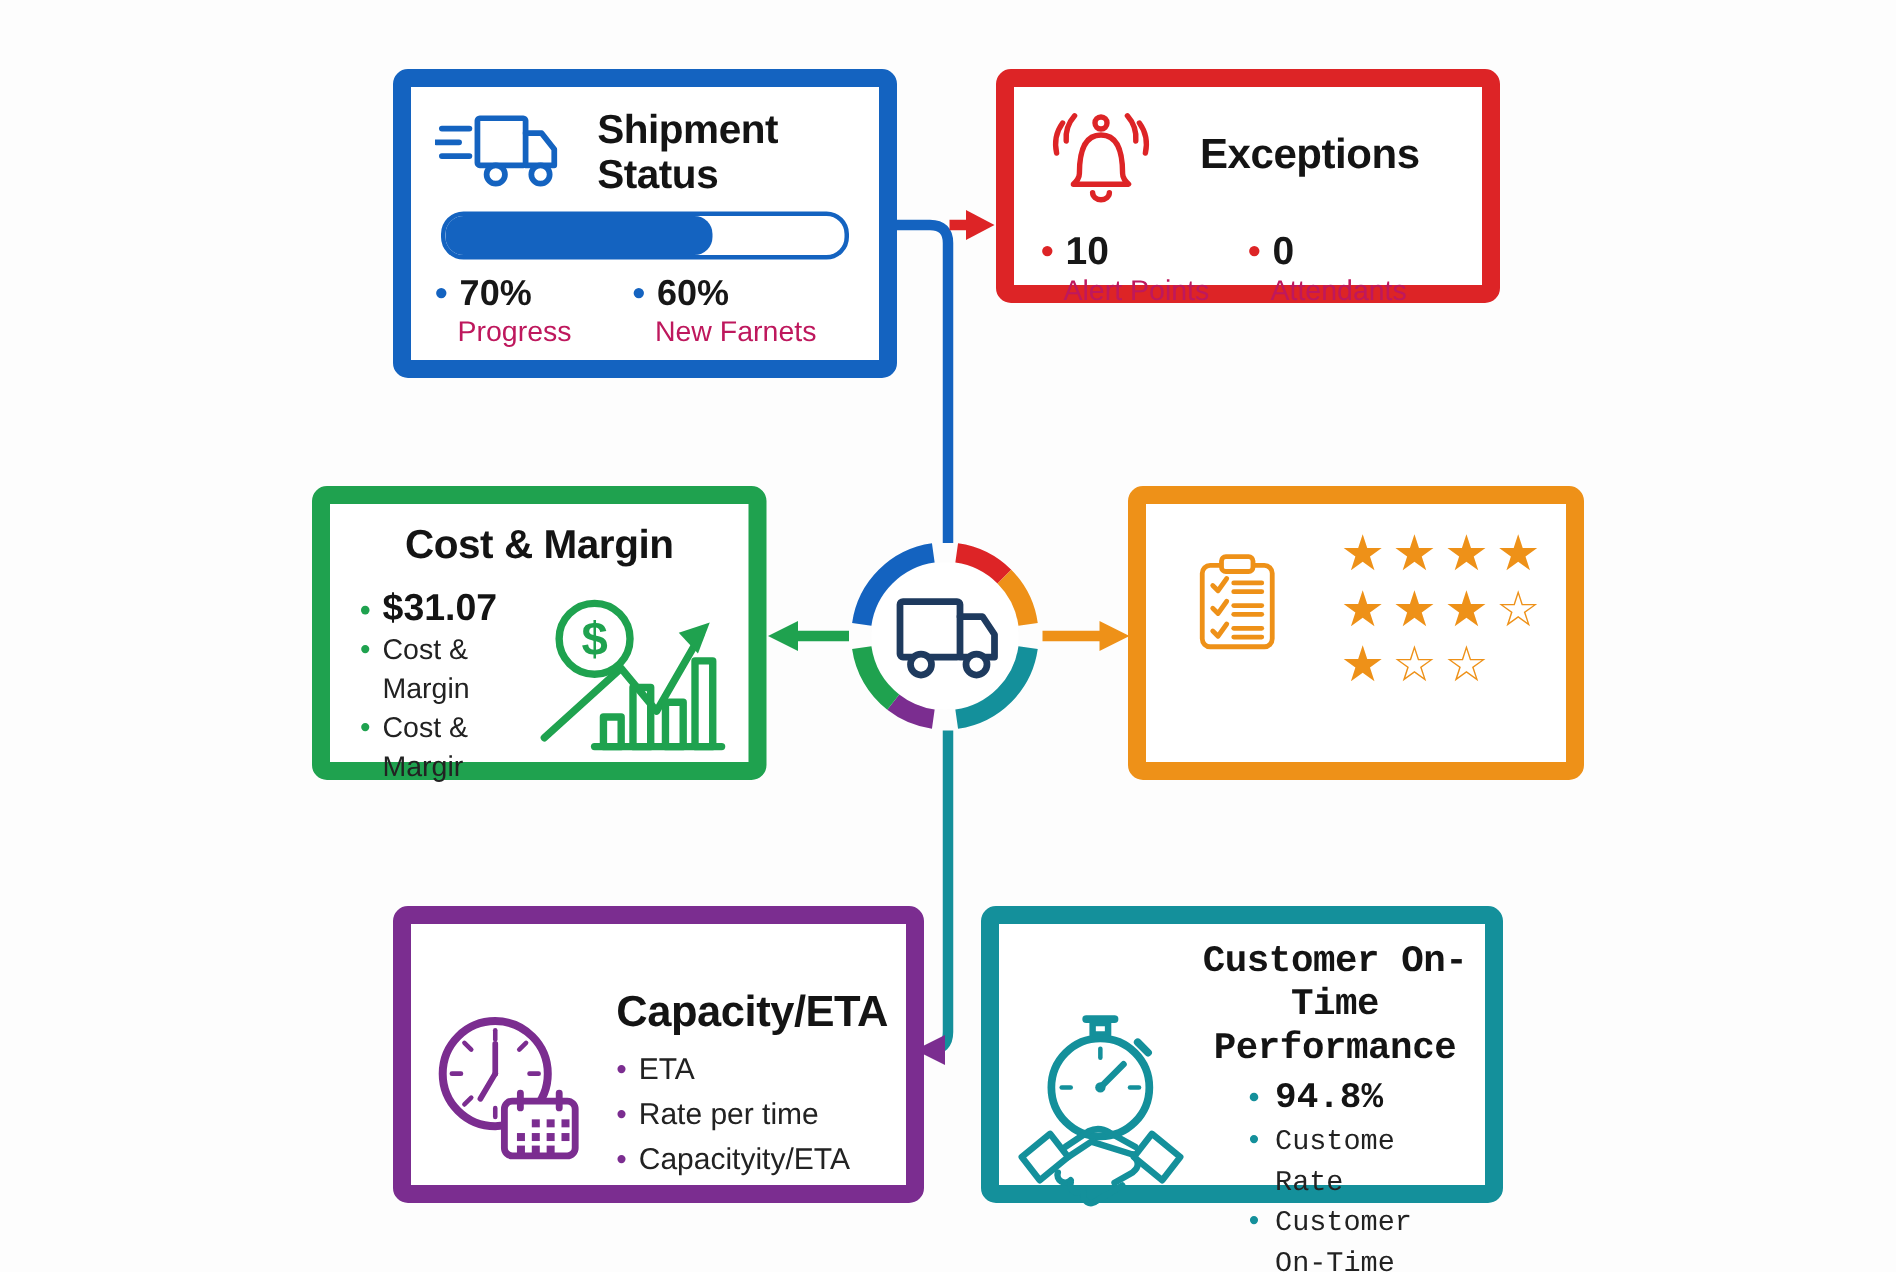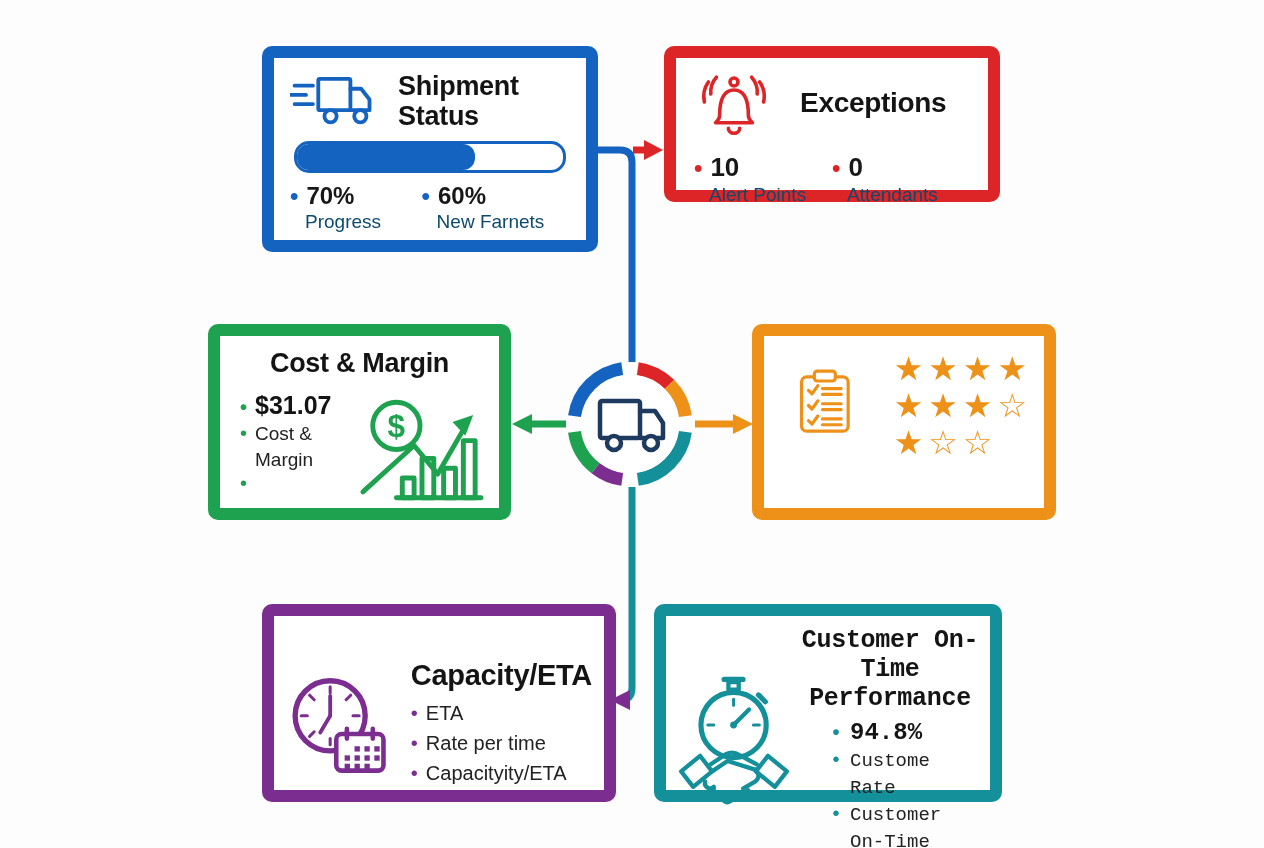--- a/index.html
+++ b/index.html
@@ -27,21 +27,21 @@
   .ship-head .card-title{font-size:27px;line-height:1.12;margin-left:24px;}
   .progressbar{
     margin:7px 4px 0 4px;height:26px;border:3px solid #1463c0;border-radius:15px;
     background:#fff;overflow:hidden;
   }
   .progressfill{height:100%;width:67%;background:#1463c0;border-radius:0 12px 12px 0;}
   .stats{display:flex;margin-top:9px;}
   .stat{display:flex;flex-direction:column;}
   .stat-1{width:47%;}
   .stat-value{display:flex;align-items:center;font-size:24px;font-weight:700;color:#171717;}
-  .stat-label{font-size:19px;color:#0c4a6e;margin-left:15px;margin-top:1px;}
+  .stat-label{font-size:19px;color:#be185d;margin-left:15px;margin-top:1px;}
   .dot{font-size:24px;margin-right:8px;line-height:1;}
   .d-blue{color:#1463c0;} .d-red{color:#dd2426;} .d-green{color:#1fa24f;}
   .d-purple{color:#7b2d90;} .d-teal{color:#14909b;}
 
   
   .card-exceptions{left:664px;top:46px;width:336px;height:156px;padding:10px 18px;}
   .exc-head{display:flex;align-items:center;}
   .exc-head .card-title{font-size:28px;margin-left:26px;margin-top:-6px;}
   .card-exceptions .stats{margin-top:8px;}
   .card-exceptions .stat-1{width:50%;}
@@ -198,20 +198,21 @@
         <div class="bullet big">
             <span class="dot d-green">•</span>
           <span>$31.07</span>
           </div>
         <div class="bullet">
             <span class="dot d-green">•</span>
           <span>Cost &amp; Margin</span>
           </div>
         <div class="bullet">
             <span class="dot d-green">•</span>
+          <span>Cost &amp; Margir</span>
           </div>
       </div>
       <svg class="cost-icon" width="128" height="114" viewBox="0 0 130 115">
         <g stroke="#1fa24f" stroke-width="5" fill="none" stroke-linecap="round" stroke-linejoin="round">
           <path d="M6,102 L58,55 L82,84 L112,32"></path>
           <circle cx="40" cy="35" r="24" fill="#fff"></circle>
           <text x="40" y="46" font-size="32" font-weight="bold" text-anchor="middle" fill="#1fa24f" stroke="none" font-family="Liberation Sans, sans-serif">$</text>
           <polygon points="118,24 97,31 110,45" fill="#1fa24f" stroke="none"></polygon>
           <path d="M40,108 H126"></path>
           <rect x="46" y="88" width="12" height="20"></rect>

